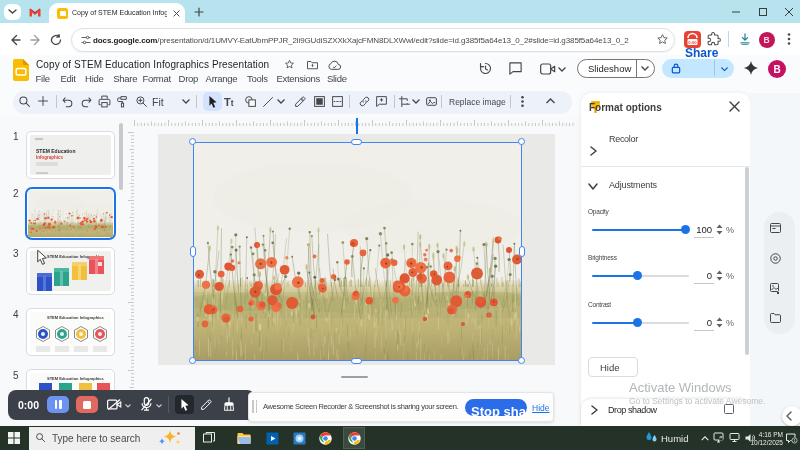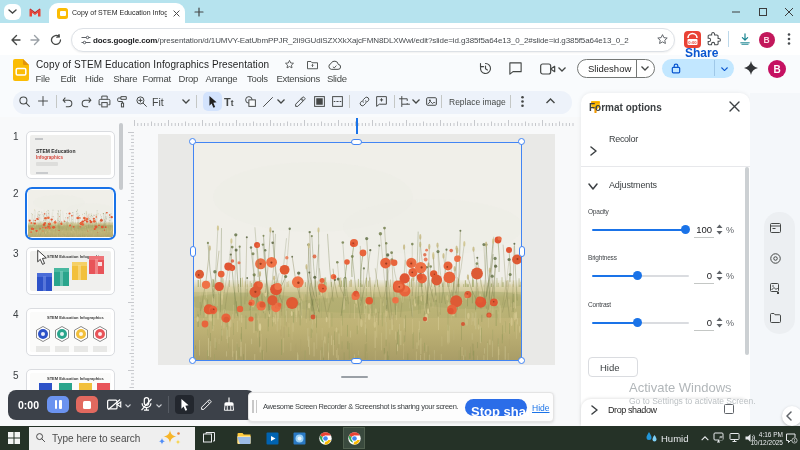--- a/index.html
+++ b/index.html
@@ -1716,13 +1716,13 @@
   </svg>
 <div class="abs" style="left:748px;top:430.5px;width:35px;height:18px;font-size:6.5px;color:#e8eaed;text-align:right;line-height:8.5px">4:16 PM<br>10/12/2025</div>
 <svg class="abs" style="left:785px;top:431.5px" width="13" height="13" viewBox="0 0 26 26">
     <path d="M3 4 h17 v13 h-9 l-4 4 v-4 H3Z" fill="none" stroke="#e8eaed" stroke-width="2"></path>
     <circle cx="19" cy="17" r="6" fill="#253227"></circle>
     <circle cx="19" cy="17" r="5.2" fill="none" stroke="#e8eaed" stroke-width="1.4"></circle>
     <text x="19" y="20" font-size="8" fill="#e8eaed" text-anchor="middle" font-family="Liberation Sans">1</text>
   </svg>
 
 <div class="abs" style="left:629px;top:380px;font-size:13px;color:#b1b6b9">Activate Windows</div>
-<div class="abs" style="left:629px;top:396px;font-size:8.5px;color:#bcc1c4;white-space:nowrap">Go to Settings to activate Screen.</div>
+<div class="abs" style="left:629px;top:396px;font-size:8.5px;color:#bcc1c4;white-space:nowrap">Go to Settings to activate Awesome.</div>
 
 </body></html>

